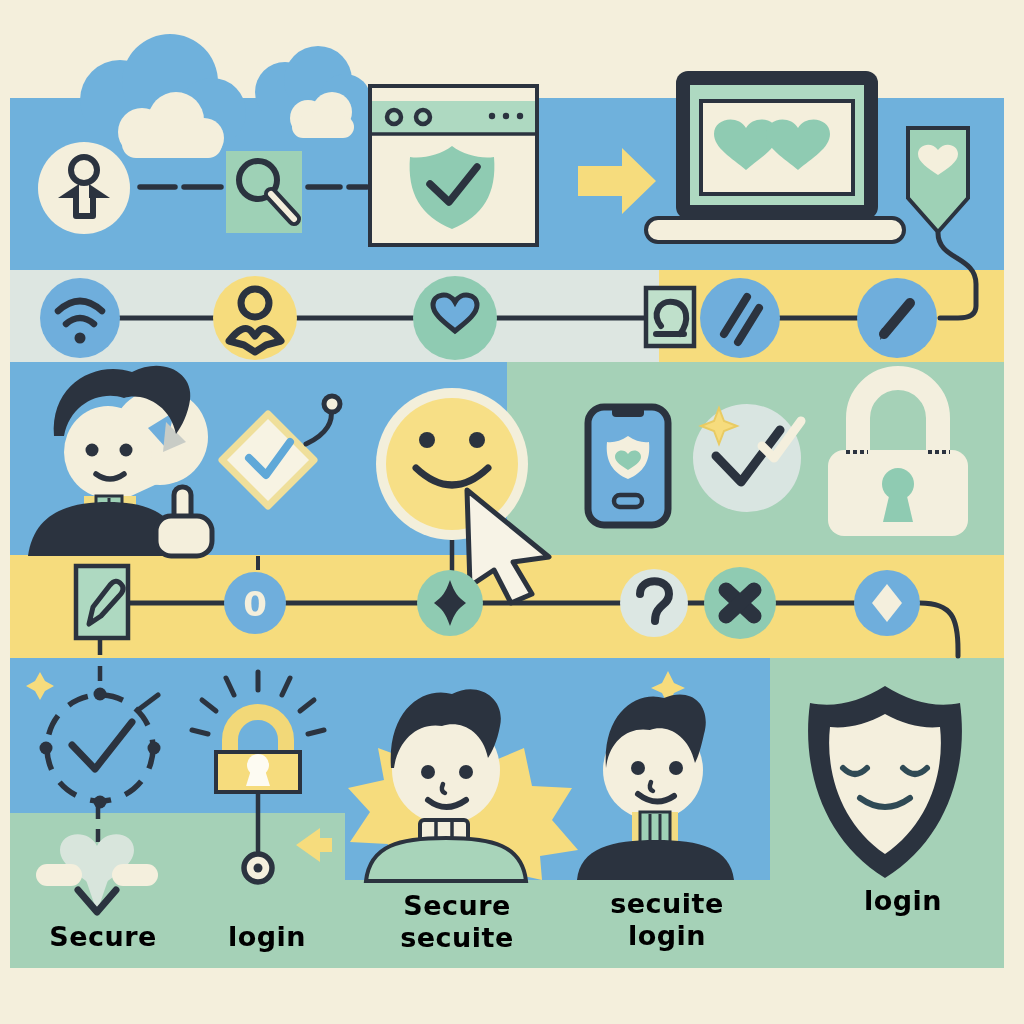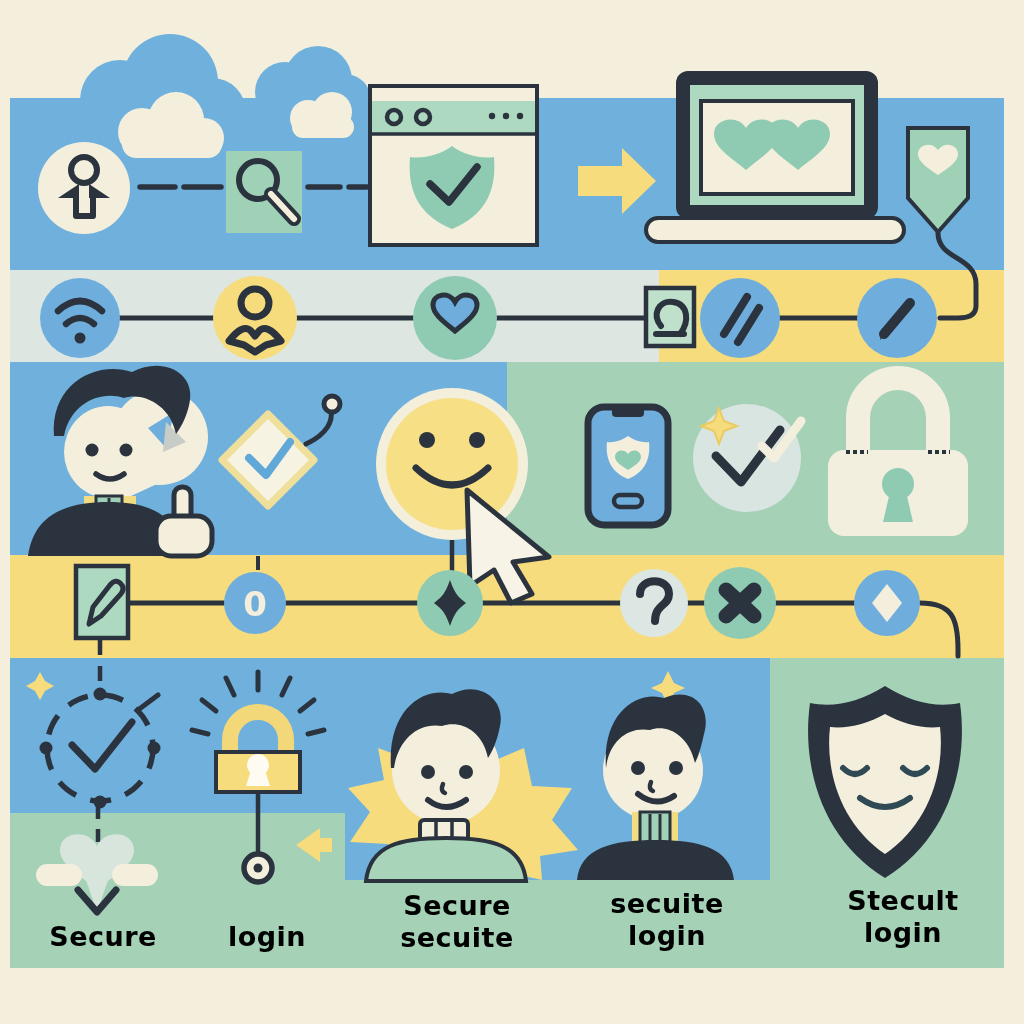--- a/index.html
+++ b/index.html
@@ -320,16 +320,15 @@
 </div>
 <div class="caption cap-secure">
   <div>Secure</div>
   <div>secuite</div>
 </div>
 <div class="caption cap-securte">
   <div>secuite</div>
   <div>login</div>
 </div>
 <div class="caption cap-stecult">
-  <div>Stecult</div>
   <div>login</div>
 </div>
 </div>
 
 </body></html>

